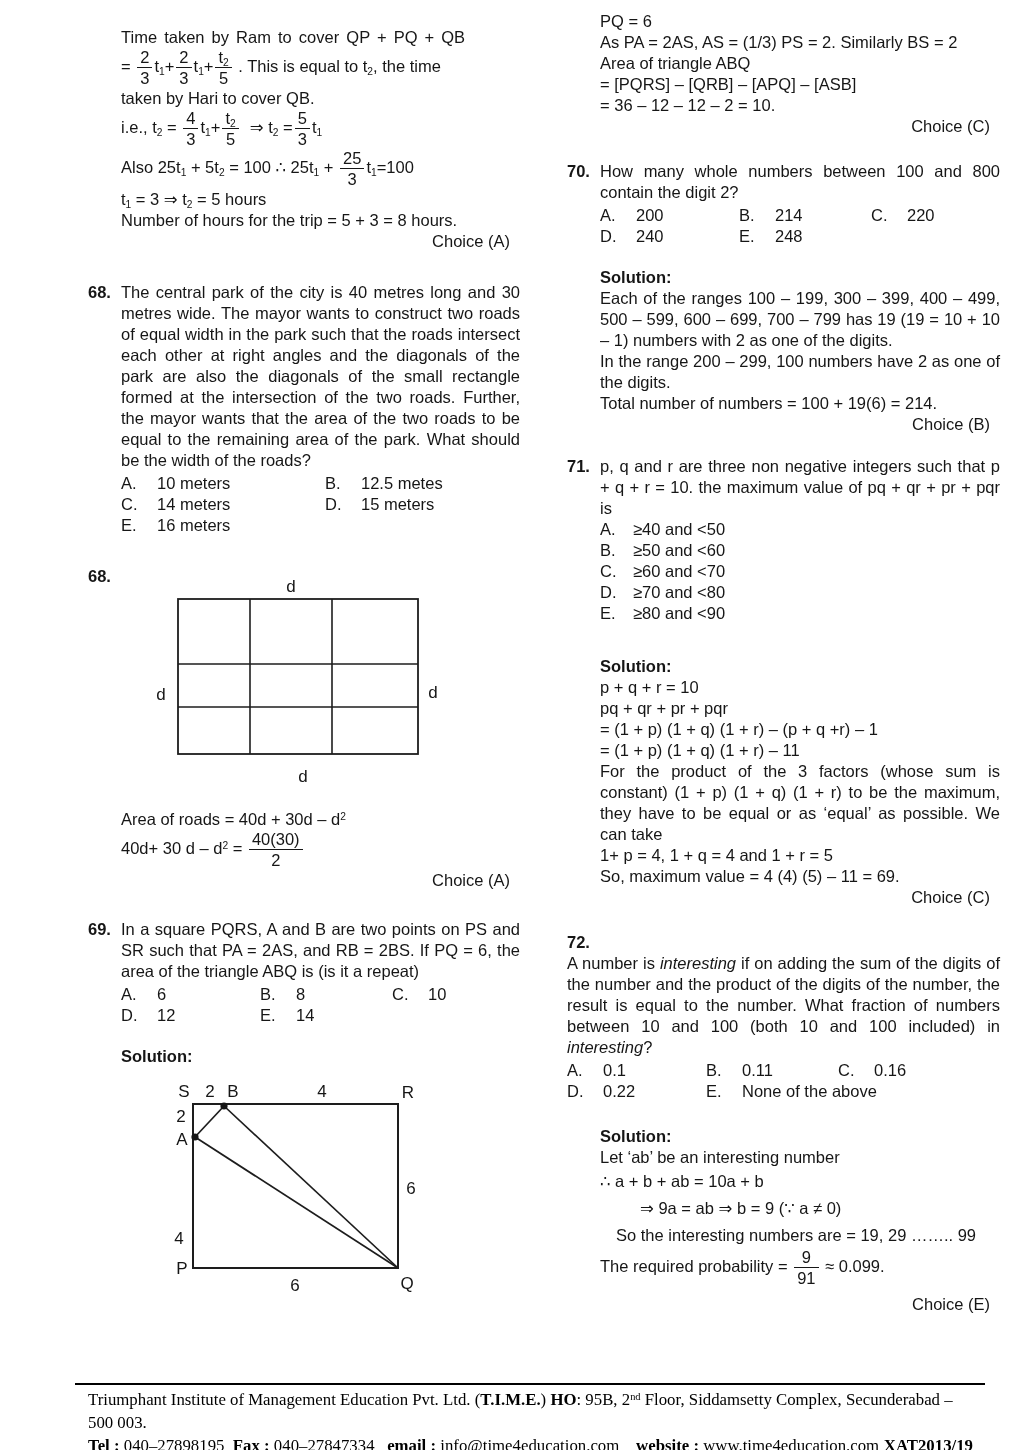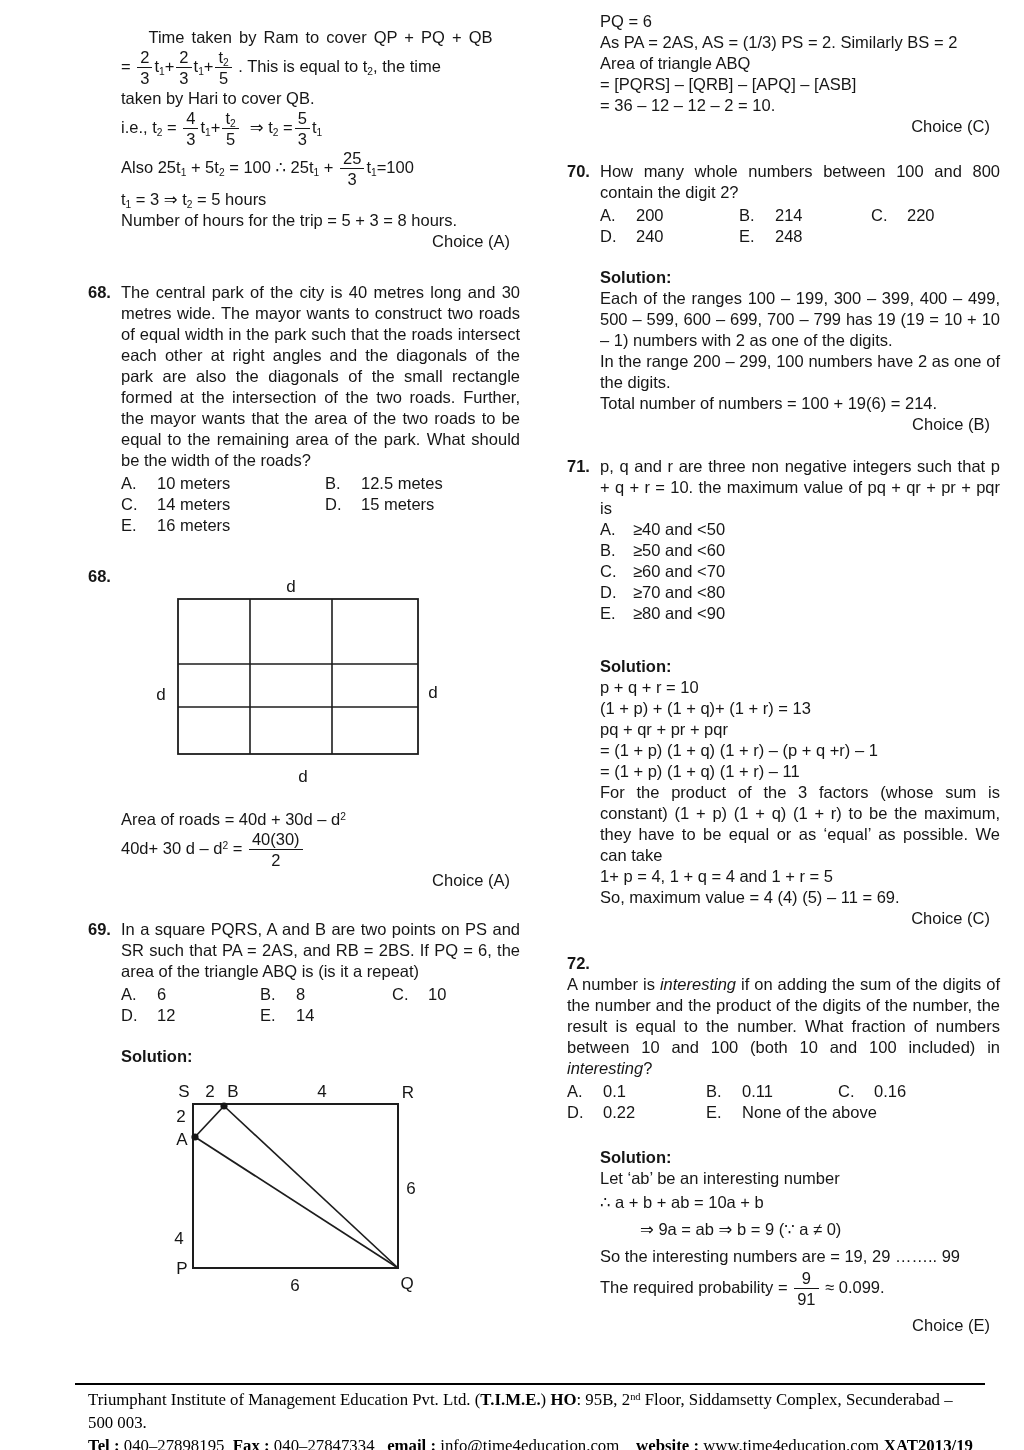--- a/index.html
+++ b/index.html
@@ -14,21 +14,21 @@
   #col-right{left:567px;width:433px;padding-top:11px;}
   .indent{margin-left:33px;}
   .qblock{display:flex;}
   .qnum{width:33px;flex:none;font-weight:700;}
   .qbody{flex:1;min-width:0;}
   .qtext{text-align:justify;}
   .para{text-align:justify;}
   .mline{white-space:nowrap;}
   .choice{text-align:right;padding-right:10px;}
   .sol-label{font-weight:700;}
-  .spread{word-spacing:2.5px;text-align:center;}
+  .spread{word-spacing:2.5px;}
   .opts{display:grid;margin-top:2px;}
   .opts-2{grid-template-columns:36px 168px 36px 1fr;}
   .opts-3{grid-template-columns:36px 103px 36px 96px 36px 1fr;}
   .ol{white-space:nowrap;}
   .ov{white-space:nowrap;overflow:visible;}
   .optrow{display:flex;}
   .optrow .ol{width:33px;flex:none;}
   sub,sup{font-size:0.62em;line-height:0;}
   sub{vertical-align:baseline;position:relative;top:0.3em;}
   sup{vertical-align:baseline;position:relative;top:-0.5em;}
@@ -212,21 +212,20 @@
       <div class="optrow">
           <span class="ol">E.</span>
           <span class="ov">≥80 and &lt;90</span>
         </div>
     </div>
   </div>
 
   <div class="indent" style="margin-top:32px;">
     <div class="sol-label">Solution:</div>
     <div class="mline">p + q + r = 10</div>
-    <div class="mline">(1 + p) + (1 + q)+ (1 + r) = 13</div>
     <div class="mline">pq + qr + pr + pqr</div>
     <div class="mline">= (1 + p) (1 + q) (1 + r) – (p + q +r) – 1</div>
     <div class="mline">= (1 + p) (1 + q) (1 + r) – 11</div>
     <div class="para">For the product of the 3 factors (whose sum is constant) (1 + p) (1 + q) (1 + r) to be the maximum, they have to be equal or as ‘equal’ as possible. We can take</div>
     <div class="mline">1+ p = 4, 1 + q = 4 and 1 + r = 5</div>
     <div class="mline">So, maximum value = 4 (4) (5) – 11 = 69.</div>
     <div class="choice">Choice (C)</div>
   </div>
 
   <div class="qblock" style="margin-top:24px;flex-direction:column;">
@@ -246,21 +245,21 @@
           <span class="ov">None of the above</span>
       </div>
     </div>
   </div>
 
   <div class="indent" style="margin-top:24px;">
     <div class="sol-label">Solution:</div>
     <div class="mline">Let ‘ab’ be an interesting number</div>
     <div class="mline" style="margin-top:3px;">∴ a + b + ab = 10a + b</div>
     <div class="mline" style="margin-top:6px;margin-left:40px;">⇒ 9a = ab ⇒ b = 9 (∵ a ≠ 0)</div>
-    <div class="mline" style="margin-top:6px;">So the interesting numbers are = 19, 29 …….. 99</div>
+    <div class="mline" style="margin-top:6px;margin-left:16px;">So the interesting numbers are = 19, 29 …….. 99</div>
     <div class="mline" style="margin-top:2px;">The required probability = <span class="frac"><span class="fn">9</span><span class="fd">91</span></span> ≈ 0.099.</div>
     <div class="choice" style="margin-top:6px;text-align:right;">Choice (E)</div>
   </div>
 
 </div>
 
 <div id="footer">
   <div>Triumphant Institute of Management Education Pvt. Ltd. (<b>T.I.M.E.</b>) <b>HO</b>: 95B, 2<sup>nd</sup> Floor, Siddamsetty Complex, Secunderabad – 500 003.</div>
   <div class="l2">
     <span><b>Tel :</b> 040–27898195&nbsp; <b>Fax :</b> 040–27847334&nbsp;&nbsp; <b>email :</b> info@time4education.com&nbsp;&nbsp;&nbsp; <b>website :</b> www.time4education.com</span>

